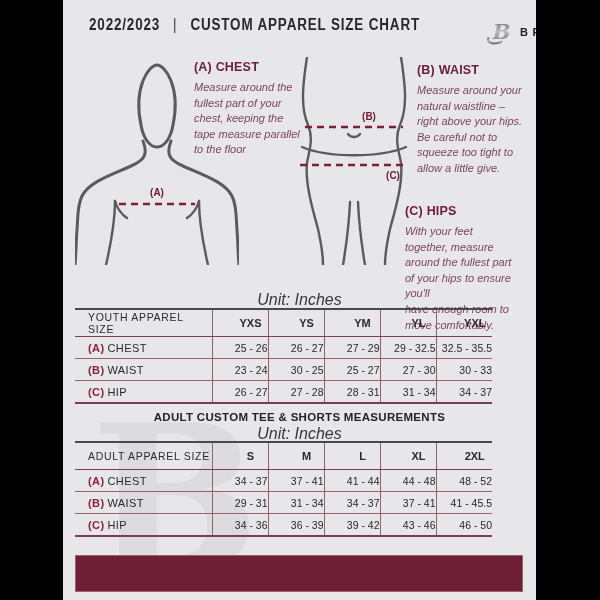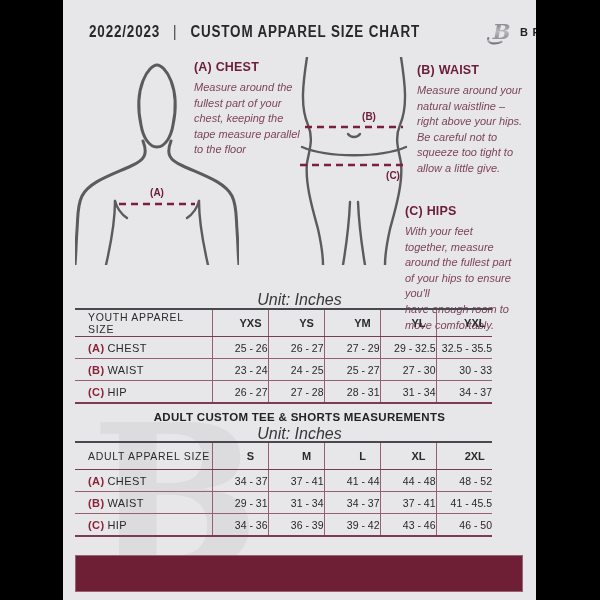--- a/index.html
+++ b/index.html
@@ -4,21 +4,21 @@
 <style>
   html,body{margin:0;padding:0;}
   body{width:600px;height:600px;overflow:hidden;background:#050505;position:relative;
        font-family:"Liberation Sans","DejaVu Sans",sans-serif;-webkit-font-smoothing:antialiased;}
   .letterbox{position:absolute;top:0;height:600px;background:#000;}
   .letterbox.left{left:0;width:63px;}
   .letterbox.right{left:536px;width:64px;}
   .page{position:absolute;left:63px;top:0;width:473px;height:600px;background:#e7e7e9;overflow:hidden;}
 
   
-  .hdr{position:absolute;top:16px;left:26px;right:16px;height:32px;display:flex;align-items:center;justify-content:space-between;}
+  .hdr{position:absolute;top:16px;left:26px;right:16px;height:32px;display:flex;justify-content:space-between;}
   .hdr-title{transform:scaleX(.84);transform-origin:left center;white-space:nowrap;
              font-weight:bold;font-size:16px;letter-spacing:1px;color:#28282b;}
   .hdr-title .divider{margin:0 10px;font-weight:normal;color:#3a3a3d;}
   .brand{display:flex;align-items:center;gap:7px;}
   .brand-name{font-size:11px;font-weight:bold;letter-spacing:4.5px;color:#222225;}
 
   
   .inst{position:absolute;width:110px;}
   .inst h3{margin:0 0 6px 0;font-size:12.5px;font-weight:bold;color:#6b1c36;letter-spacing:.2px;}
   .inst p{margin:0;font-size:11px;font-style:italic;line-height:1.42;color:#7d4459;white-space:pre-line;}
@@ -158,21 +158,21 @@
         <td class="rowlabel"><span class="key">(A)</span><span>CHEST</span></td>
         <td>25 - 26</td>
         <td>26 - 27</td>
         <td>27 - 29</td>
         <td>29 - 32.5</td>
         <td>32.5 - 35.5</td>
       </tr>
       <tr>
         <td class="rowlabel"><span class="key">(B)</span><span>WAIST</span></td>
         <td>23 - 24</td>
-        <td>24 - 25</td>
+        <td>30 - 25</td>
         <td>25 - 27</td>
         <td>27 - 30</td>
         <td>30 - 33</td>
       </tr>
       <tr>
         <td class="rowlabel"><span class="key">(C)</span><span>HIP</span></td>
         <td>26 - 27</td>
         <td>27 - 28</td>
         <td>28 - 31</td>
         <td>31 - 34</td>

